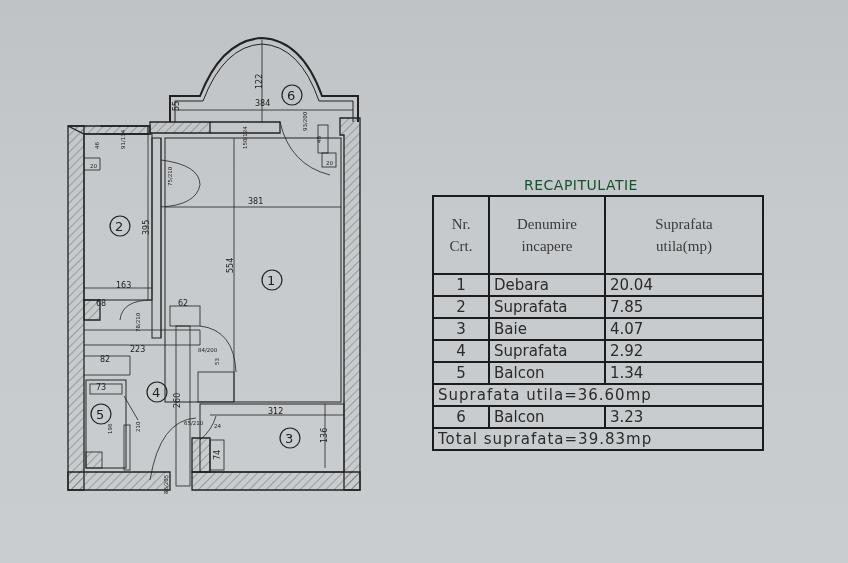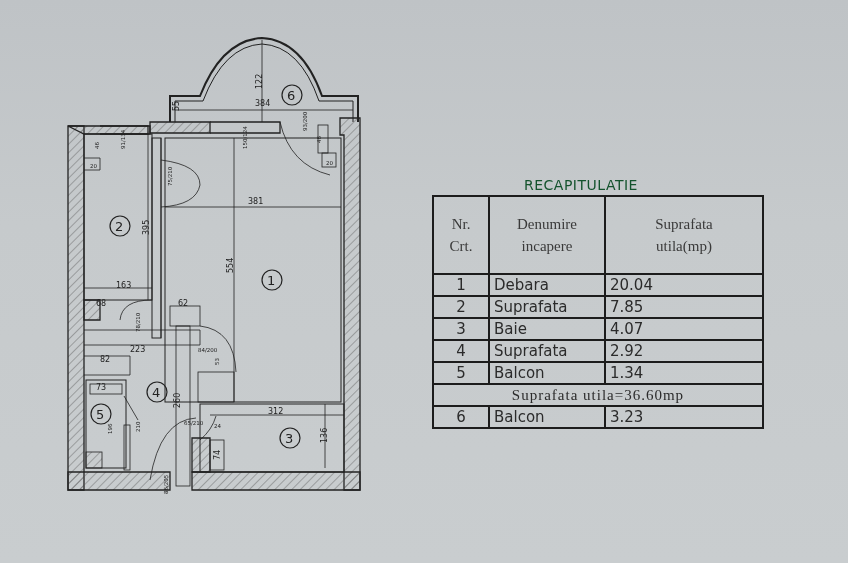--- a/index.html
+++ b/index.html
@@ -33,21 +33,21 @@
     border: 2px solid #1c1c1c;
     padding: 0 4px;
     font-weight: normal;
     height: 20px;
     line-height: 18px;
   }
   table.recap th { height: 76px; text-align: center; font-size: 15px; line-height: 22px; color: #3a3a3a; font-family: Liberation Serif, serif; }
   .c-nr { width: 46px; text-align: center; }
   .c-name { width: 106px; text-align: left; border-radius: 14px; }
   .c-area { width: 148px; }
-  .full { text-align: center; letter-spacing: 1px; font-family: Liberation Serif, serif; }
+  .full { letter-spacing: 1px; }
 </style>
 </head>
 <body>
 
 <div class="page-bg"></div>
 
 <svg id="plan" viewBox="0 0 848 563" xmlns="http://www.w3.org/2000/svg">
   <defs>
     <pattern id="hatch" patternUnits="userSpaceOnUse" width="6" height="6" patternTransform="rotate(45)">
       <line x1="0" y1="0" x2="0" y2="6" stroke="#555" stroke-width="0.8"></line>
@@ -205,14 +205,17 @@
     <td class="c-area">1.34</td>
   </tr>
   <tr>
     <td class="full" colspan="3">Suprafata utila=36.60mp</td>
   </tr>
   <tr>
     <td class="c-nr">6</td>
     <td class="c-name">Balcon</td>
     <td class="c-area">3.23</td>
   </tr>
+  <tr>
+    <td class="full" colspan="3">Total suprafata=39.83mp</td>
+  </tr>
 </tbody>
   </table>
 
 </body></html>

